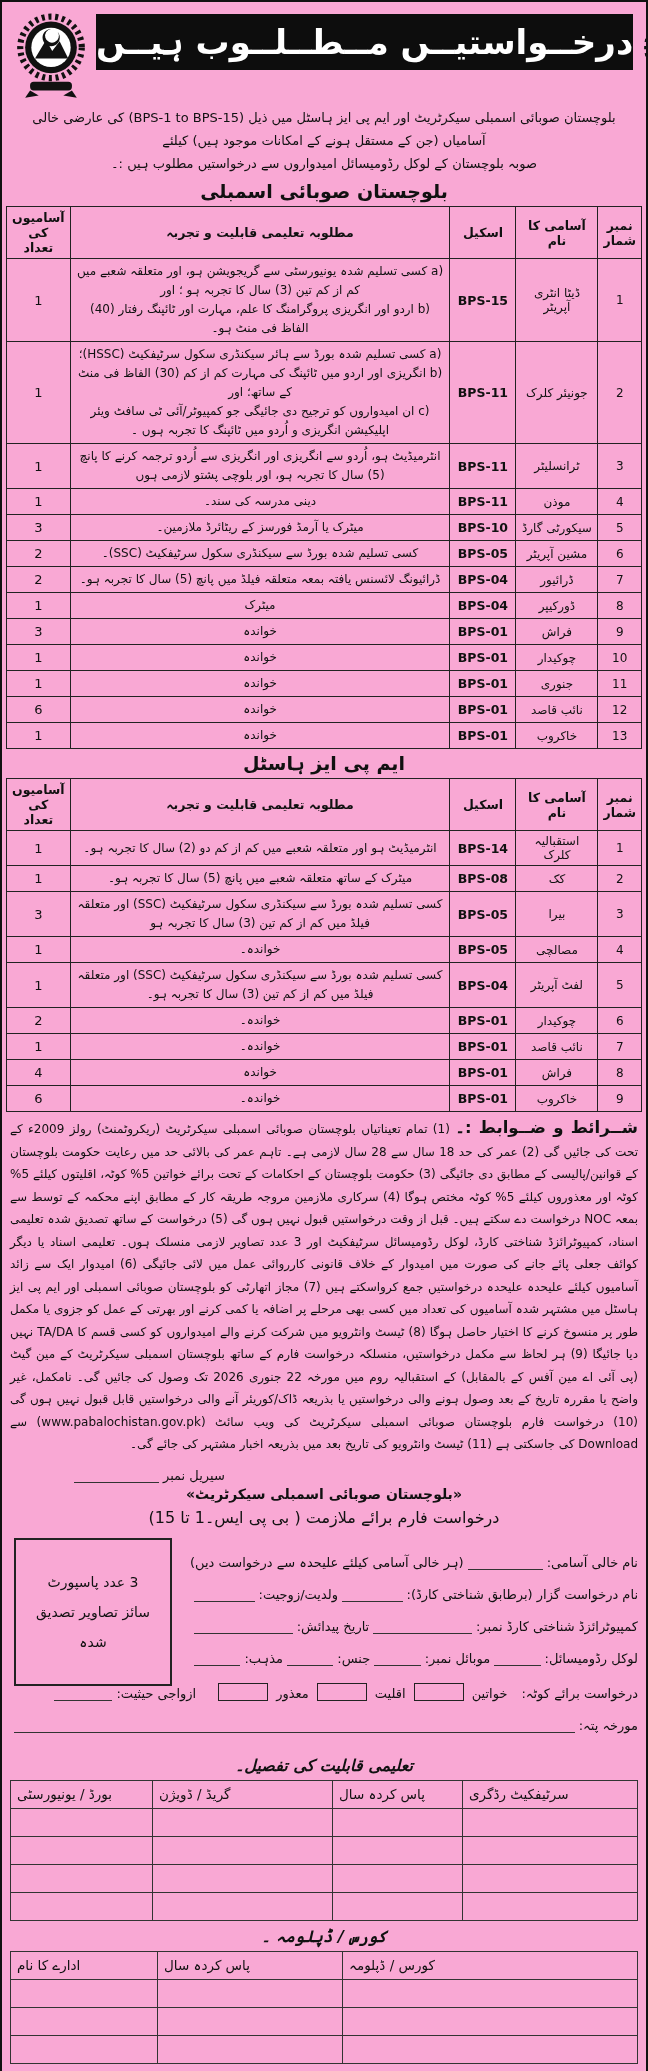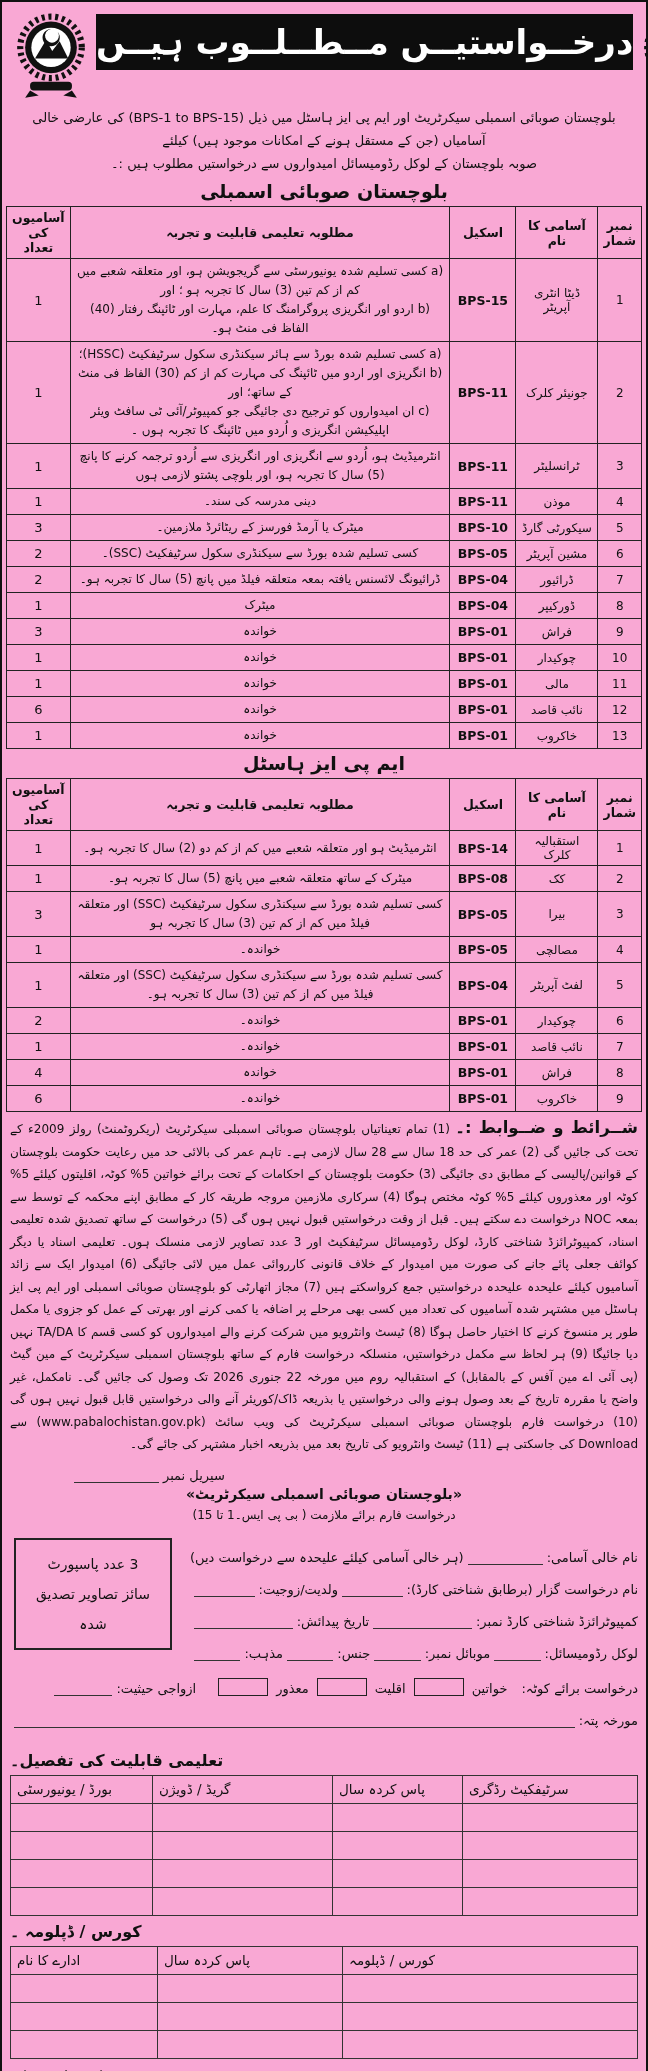--- a/index.html
+++ b/index.html
@@ -34,33 +34,33 @@
   td.c-qual { text-align: center; line-height: 19px; }
   td.c-count { font-size: 13px; }
   
   .terms { direction: rtl; text-align: justify; font-size: 12px; line-height: 22.5px; padding: 5px 8px 4px; }
   .terms b { font-size: 16.5px; letter-spacing: 1px; }
   
   .form { direction: rtl; position: relative; padding: 4px 8px 0; }
   .form-head { position: relative; text-align: center; padding-top: 2px; }
   .org-title { font-size: 14px; font-weight: bold; margin-top: 20px; }
   .serial { position: absolute; left: 60px; top: 4px; font-size: 13px; display: flex; direction: rtl; align-items: flex-end; }
-  .form-title { font-size: 12px; padding-top: 6px; }
-  .photo-box { position: absolute; right: auto; left: 12px; top: 78px; width: 158px; height: 112px;
+  .form-title { font-size: 16px; padding-top: 6px; }
+  .photo-box { position: absolute; right: auto; left: 12px; top: 78px; width: 158px; height: 148px;
     border: 2px solid #222; display: flex; flex-direction: column; justify-content: center;
     text-align: center; font-size: 14px; line-height: 30px; }
   .fields { padding-top: 28px; font-size: 13px; }
   .frow { display: flex; align-items: flex-end; margin-bottom: 17px; }
   .frow.offset { margin-left: 180px; }
   .frow.offset2 { margin-left: 40px; }
   .lbl { white-space: nowrap; }
   .line { display: inline-block; border-bottom: 1.4px solid #333; height: 15px; flex: 1 1 40px; min-width: 30px; margin: 0 4px; }
   .line.fix { flex: 0 0 auto; }
   .cbox { display: inline-block; width: 50px; height: 18px; border: 1.6px solid #222; margin: 0 8px; flex: 0 0 auto; }
-  .sub-title { text-align: left; font-size: 16px; font-weight: bold; padding: 6px 0 5px; }
+  .sub-title { text-align: center; font-size: 16px; font-weight: bold; padding: 6px 0 5px; font-style: italic; }
   table.blank { direction: rtl; width: 100%; border-collapse: collapse; font-size: 13px; }
   table.blank th, table.blank td { border: 1.5px solid #333; padding: 4px 6px; text-align: left; height: 28px; }
   table.blank th { font-weight: normal; font-size: 13.5px; }
   svg { display: block; }
 </style>
 </head>
 <body>
 
 <div class="page">
 
@@ -188,21 +188,21 @@
         </tr>
         <tr>
           <td class="c-no">10</td>
           <td class="c-post">چوکیدار</td>
           <td class="c-scale">BPS-01</td>
           <td class="c-qual">خواندہ</td>
           <td class="c-count">1</td>
         </tr>
         <tr>
           <td class="c-no">11</td>
-          <td class="c-post">مالی</td>
+          <td class="c-post">جنوری</td>
           <td class="c-scale">BPS-01</td>
           <td class="c-qual">خواندہ</td>
           <td class="c-count">1</td>
         </tr>
         <tr>
           <td class="c-no">12</td>
           <td class="c-post">نائب قاصد</td>
           <td class="c-scale">BPS-01</td>
           <td class="c-qual">خواندہ</td>
           <td class="c-count">6</td>

